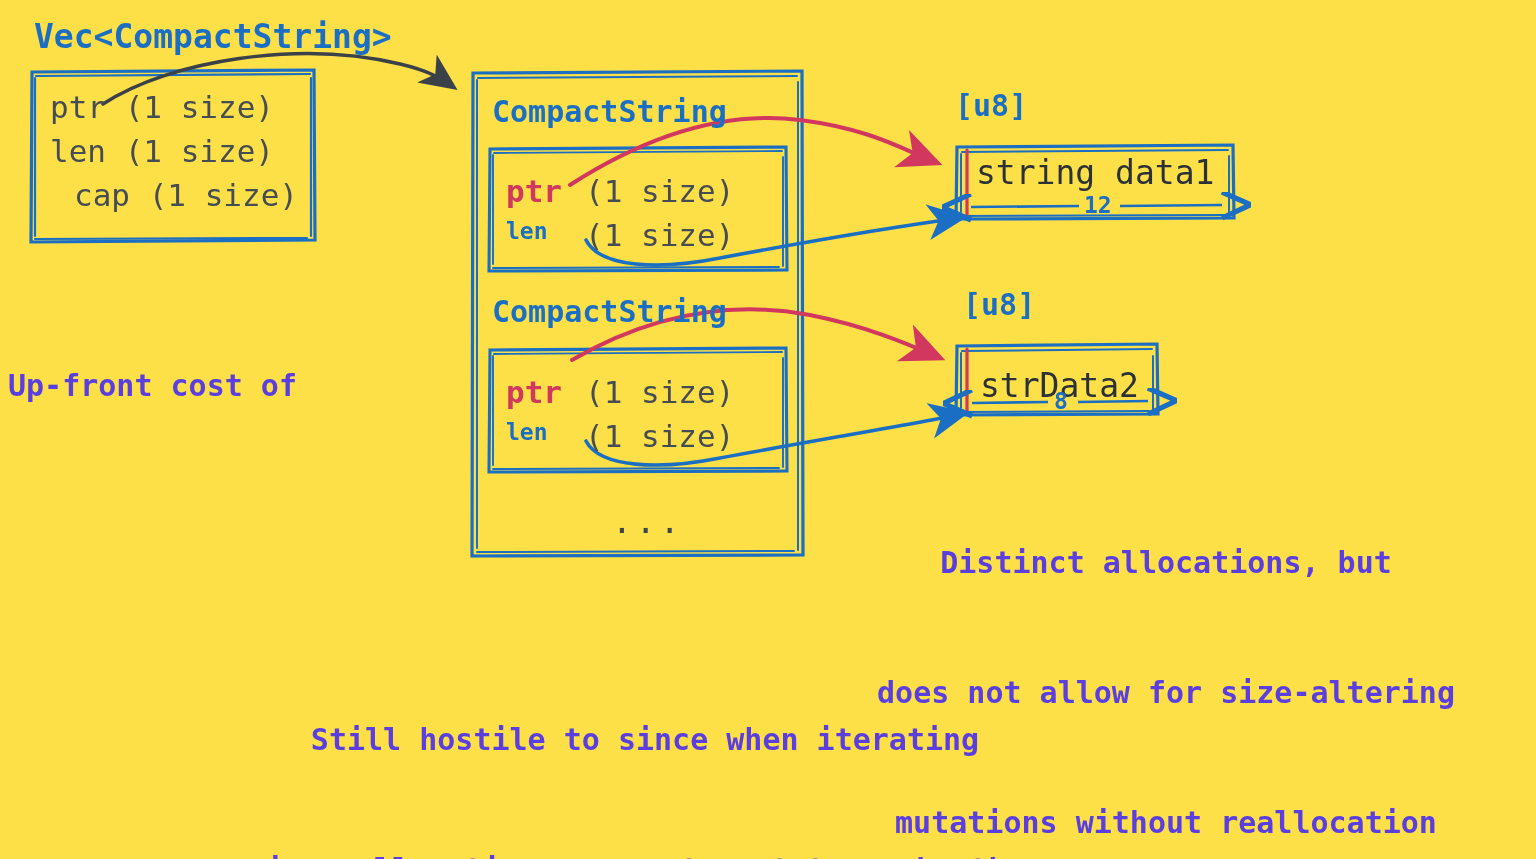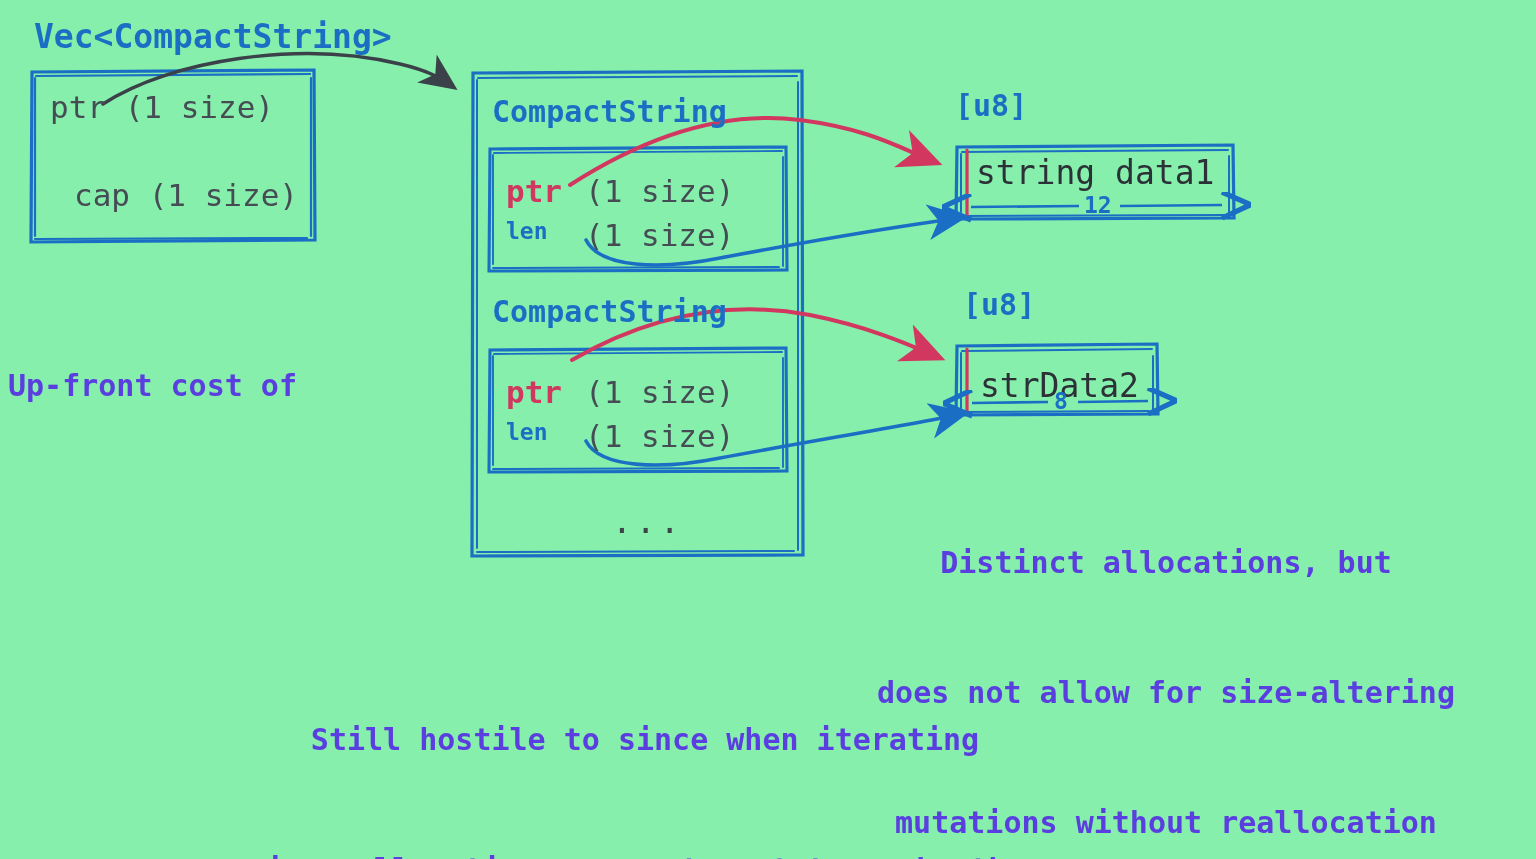--- a/index.html
+++ b/index.html
@@ -4,21 +4,21 @@
 <style>
   html, body {
     margin: 0;
     padding: 0;
     background: #000000;
   }
   #stage {
     position: relative;
     width: 1536px;
     height: 859px;
-    background: #86efac;
+    background: #fde047;
     overflow: hidden;
     font-family: "DejaVu Sans Mono", "Liberation Mono", monospace;
   }
   svg.layer {
     position: absolute;
     left: 0;
     top: 0;
     width: 1536px;
     height: 859px;
     overflow: visible;
@@ -155,20 +155,21 @@
     <path d="M572,360 C650,315 730,300 810,315 C870,327 910,345 938,357" fill="none" stroke="#d1375f" stroke-width="4" stroke-linecap="round" marker-end="url(#arrRed)"></path>
 
     <path d="M586,240 C600,268 660,270 720,258 C800,243 900,226 960,218" fill="none" stroke="#1a6fc4" stroke-width="3.6" stroke-linecap="round" marker-end="url(#arrBlue)"></path>
 
     <path d="M586,441 C600,468 660,470 720,458 C800,443 920,423 962,414" fill="none" stroke="#1a6fc4" stroke-width="3.6" stroke-linecap="round" marker-end="url(#arrBlue)"></path>
   </svg>
 
   <div class="lbl blue-label" style="left:34px; top:20px;">Vec&lt;CompactString&gt;</div>
 
   <div class="lbl gray-field" style="left:50px; top:92px;">ptr (1 size)</div>
+  <div class="lbl gray-field" style="left:50px; top:136px;">len (1 size)</div>
   <div class="lbl gray-field" style="left:50px; top:180px;margin-left:24px;">cap (1 size)</div>
 
 
   <div class="lbl blue-label-sm" style="left:492px; top:97px;">CompactString</div>
   <div class="lbl red-field" style="left:506px; top:176px;">ptr</div>
   <div class="lbl gray-field" style="left:585px; top:176px;">(1 size)</div>
   <div class="lbl blue-field" style="left:506px; top:220px;">len</div>
   <div class="lbl gray-field" style="left:585px; top:220px;">(1 size)</div>
 
   <div class="lbl blue-label-sm" style="left:492px; top:297px;">CompactString</div>

